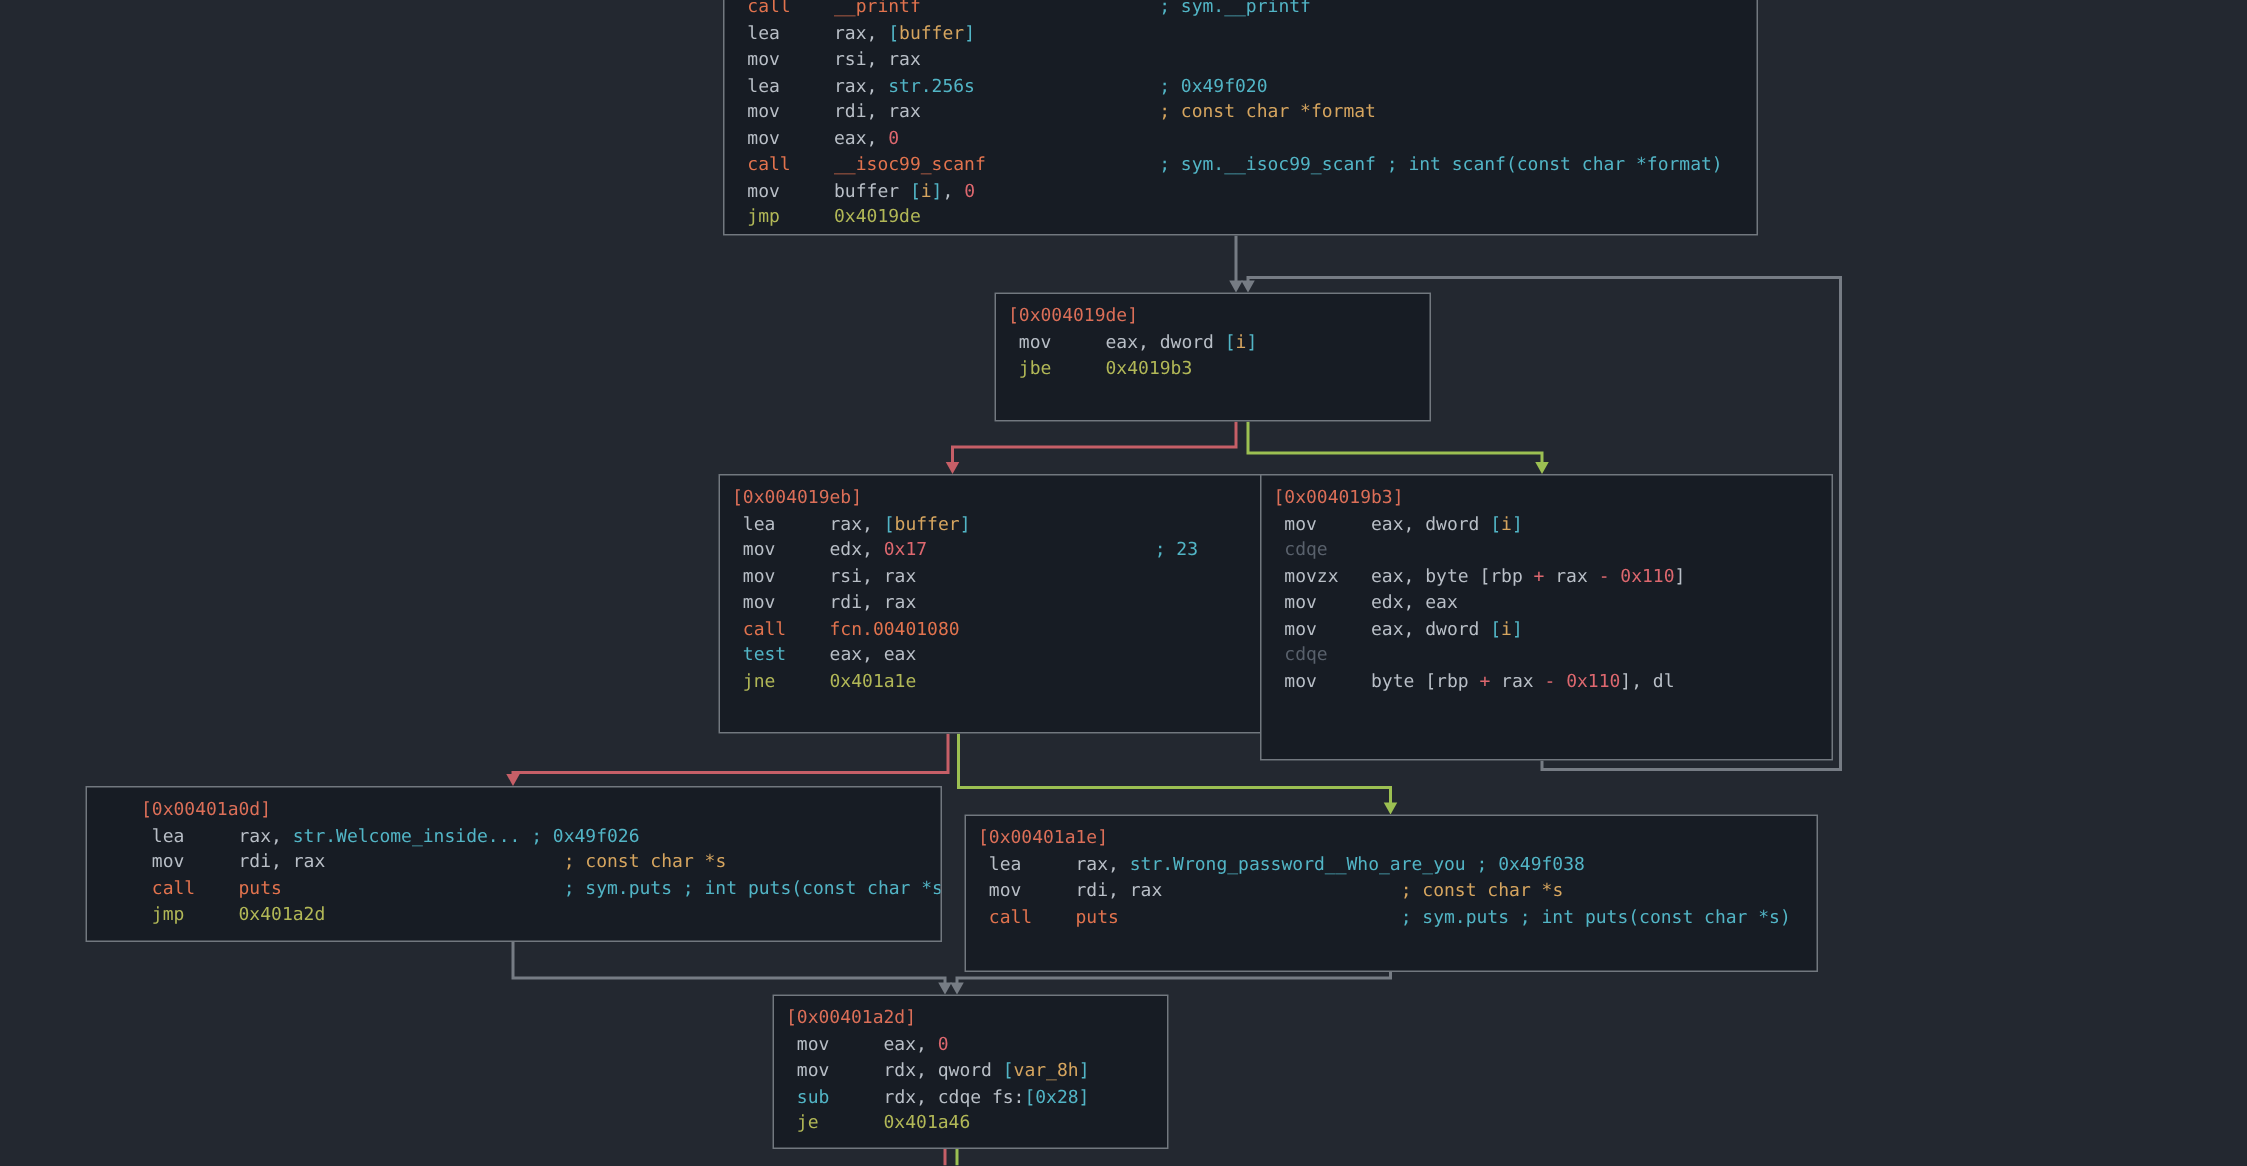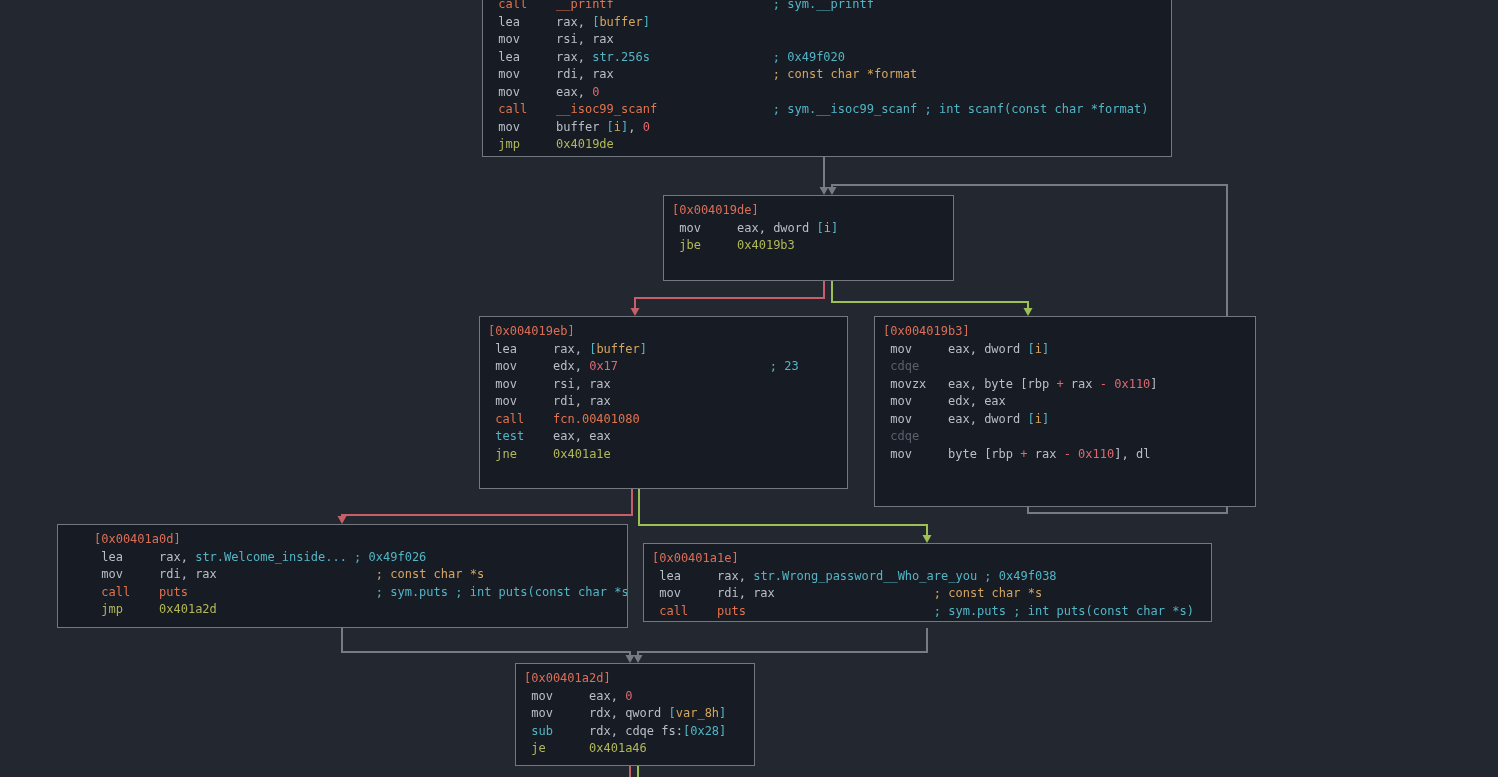--- a/index.html
+++ b/index.html
@@ -73,43 +73,43 @@
     <div class="bb" style="left: 451px; top: 316px; width: 369px; height: 173px; margin-left: 28px;">
       <div class="row"><span class="h">[0x004019eb]</span></div>
       <div class="row"><span class="t"> lea     rax, </span><span class="y">[</span><span class="g">buffer</span><span class="y">]</span></div>
       <div class="row"><span class="t"> mov     edx, </span><span class="n">0x17</span><span class="t">                     </span><span class="y">; 23</span></div>
       <div class="row"><span class="t"> mov     rsi, rax</span></div>
       <div class="row"><span class="t"> mov     rdi, rax</span></div>
       <div class="row"><span class="c"> call    fcn.00401080</span></div>
       <div class="row"><span class="y"> test    </span><span class="t">eax, eax</span></div>
       <div class="row"><span class="j"> jne     0x401a1e</span></div>
     </div>
-    <div class="bb" style="left: 874px; top: 316px; width: 382px; height: 191px;">
+    <div class="bb" style="left: 840px; top: 316px; width: 382px; height: 191px;">
       <div class="row"><span class="h">[0x004019b3]</span></div>
       <div class="row"><span class="t"> mov     eax, dword </span><span class="y">[</span><span class="g">i</span><span class="y">]</span></div>
       <div class="row"><span class="d"> cdqe</span></div>
       <div class="row"><span class="t"> movzx   eax, byte [rbp </span><span class="n">+</span><span class="t"> rax </span><span class="n">-</span><span class="t"> </span><span class="n">0x110</span><span class="t">]</span></div>
       <div class="row"><span class="t"> mov     edx, eax</span></div>
       <div class="row"><span class="t"> mov     eax, dword </span><span class="y">[</span><span class="g">i</span><span class="y">]</span></div>
       <div class="row"><span class="d"> cdqe</span></div>
       <div class="row"><span class="t"> mov     byte [rbp </span><span class="n">+</span><span class="t"> rax </span><span class="n">-</span><span class="t"> </span><span class="n">0x110</span><span class="t">], dl</span></div>
     </div>
     <div class="bb" style="left: 57px; top: 524px; width: 571px; height: 104px; padding-left: 36px;">
       <div class="row"><span class="h">[0x00401a0d]</span></div>
       <div class="row"><span class="t"> lea     rax, </span><span class="y">str.Welcome_inside... ; 0x49f026</span></div>
       <div class="row"><span class="t"> mov     rdi, rax</span><span class="t">                      </span><span class="g">; const char *s</span></div>
       <div class="row"><span class="c"> call    puts</span><span class="t">                          </span><span class="y">; sym.puts ; int puts(const char *s)</span></div>
       <div class="row"><span class="j"> jmp     0x401a2d</span></div>
     </div>
-    <div class="bb" style="left: 643px; top: 543px; width: 569px; height: 79px;">
+    <div class="bb" style="left: 643px; top: 543px; width: 569px; height: 105px;">
       <div class="row"><span class="h">[0x00401a1e]</span></div>
       <div class="row"><span class="t"> lea     rax, </span><span class="y">str.Wrong_password__Who_are_you ; 0x49f038</span></div>
       <div class="row"><span class="t"> mov     rdi, rax</span><span class="t">                      </span><span class="g">; const char *s</span></div>
       <div class="row"><span class="c"> call    puts</span><span class="t">                          </span><span class="y">; sym.puts ; int puts(const char *s)</span></div>
     </div>
-    <div class="bb" style="left: 515px; top: 663px; width: 240px; height: 103px;">
+    <div class="bb" style="left: 515px; top: 663px; width: 264px; height: 103px;">
       <div class="row"><span class="h">[0x00401a2d]</span></div>
       <div class="row"><span class="t"> mov     eax, </span><span class="n">0</span></div>
       <div class="row"><span class="t"> mov     rdx, qword </span><span class="y">[</span><span class="g">var_8h</span><span class="y">]</span></div>
       <div class="row"><span class="y"> sub     </span><span class="t">rdx, cdqe fs:</span><span class="y">[0x28]</span></div>
       <div class="row"><span class="j"> je      0x401a46</span></div>
     </div>
   </div>
 
 </body></html>

